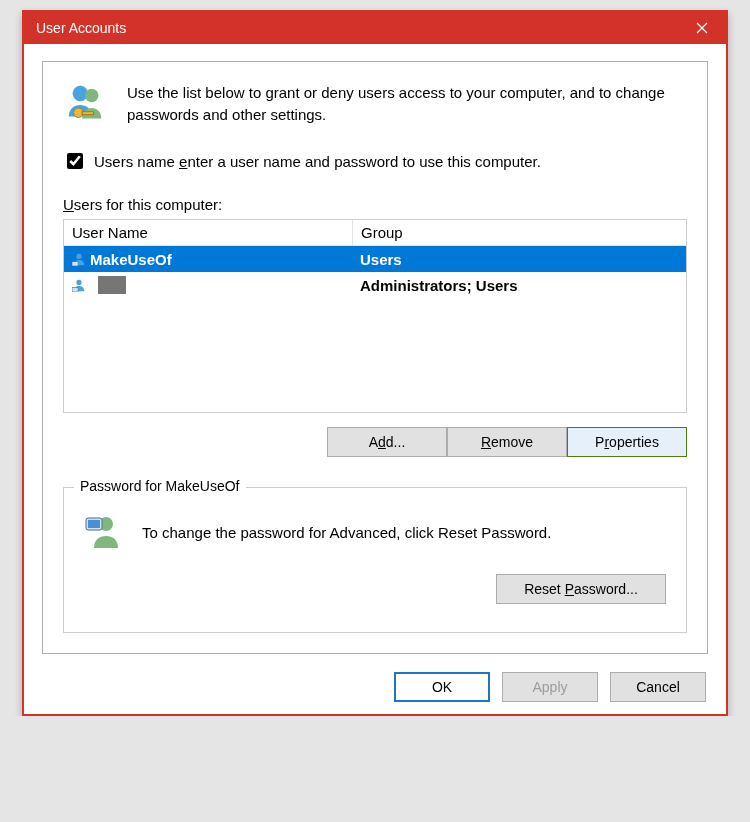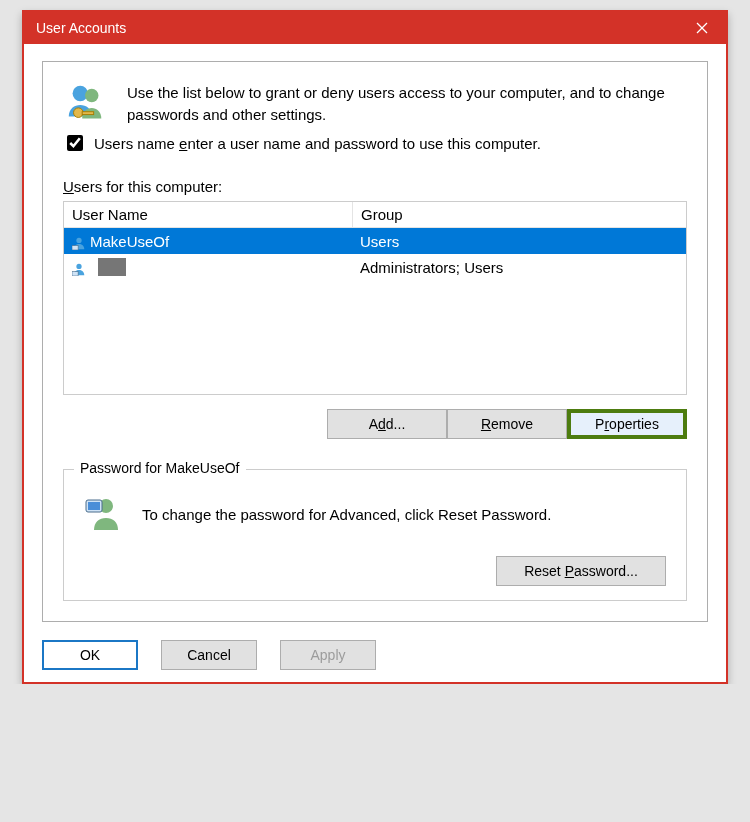--- a/index.html
+++ b/index.html
@@ -69,21 +69,21 @@
   .tab-panel{
     border:1px solid var(--tab-border);
     margin-top:-1px;
     padding:20px 20px 20px 20px;
     background:#fff;
   }
   .intro{
     display:flex;
     align-items:flex-start;
     gap:18px;
-    margin-bottom:4px;
+    margin-bottom:22px;
   }
   .intro .icon{width:46px;height:46px;flex-shrink:0;}
   .intro .txt{font-size:15px;line-height:1.45;}
   .chk-row{
     display:flex;
     align-items:center;
     gap:8px;
     margin-bottom:24px;
     font-size:15px;
   }
@@ -111,21 +111,21 @@
   }
   .col.name{width:272px;}
   .col.group{flex:1;border-right:none;}
   .row{
     display:flex;
     align-items:center;
     height:26px;
     cursor:pointer;
   }
   .row.sel{background:var(--blue-hl);color:#fff;}
-  .row .cell{padding:0 8px;display:flex;align-items:flex-end;gap:4px;}
+  .row .cell{padding:0 8px;display:flex;align-items:center;gap:4px;font-weight:bold;}
   .row .cell.name{width:272px;}
   .row .cell.group{flex:1;}
   .user-glyph{
     width:14px;height:14px;flex-shrink:0;
   }
   .redact{width:28px;height:18px;background:#767676;display:inline-block;margin-left:4px;}
   .btnrow{
     display:flex;
     justify-content:flex-end;
     margin-top:14px;
@@ -134,52 +134,52 @@
     min-width:120px;
     height:30px;
     background:var(--btn-gray);
     border:1px solid var(--btn-border);
     font:inherit;
     font-size:14px;
     cursor:pointer;
   }
   button.btn.default{
     background:#e6f0fb;
-    border:4px solid #4d7c0f;
+    border:1px solid #4d7c0f;
   }
   button.btn:disabled{
     color:var(--disabled);
     cursor:default;
   }
   .group-box{
     border:1px solid var(--panel-border);
     margin-top:30px;
-    padding:24px 20px 14px 20px;
+    padding:24px 20px 28px 20px;
     position:relative;
   }
   .group-box .legend{
     position:absolute;
     top:-10px;left:10px;
     background:#fff;
     padding:0 6px;
     font-size:14px;
   }
   .pw-row{
     display:flex;
     align-items:center;
     gap:18px;
     margin-bottom:22px;
     font-size:15px;
   }
   .pw-row .icon{width:40px;height:40px;flex-shrink:0;}
   .pw-btnrow{display:flex;justify-content:flex-end;}
   .dlg-btns{
     display:flex;
-    justify-content:flex-start;
-    gap:23px;
+    justify-content:flex-end;
+    gap:12px;
     margin-top:18px;
     margin-right:2px;
   }
   .dlg-btns button.btn{min-width:96px;}
   button.btn.primary{
     background:#fff;
     border:2px solid #1b77c5;
   }
 </style>
 </head>
@@ -288,18 +288,18 @@
           <button class="btn" style="min-width:170px">
             <span>Reset </span><span class="u">P</span><span>assword...</span>
           </button>
         </div>
       </div>
 
     </div>
 
     <div class="dlg-btns">
       <button class="btn primary">OK</button>
+      <button class="btn" disabled="">Apply</button>
       <button class="btn">Cancel</button>
-      <button class="btn" disabled="">Apply</button>
     </div>
 
   </div>
 </div>
 
 </body></html>

